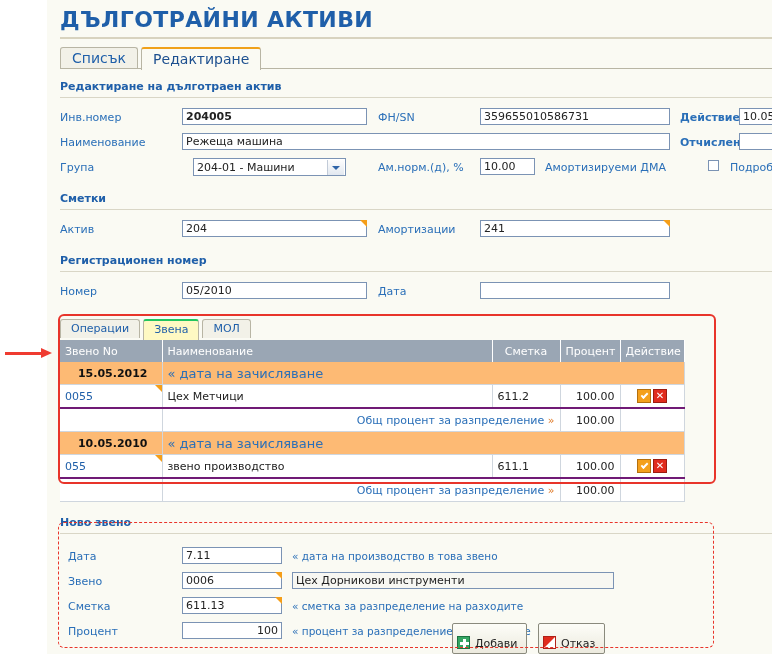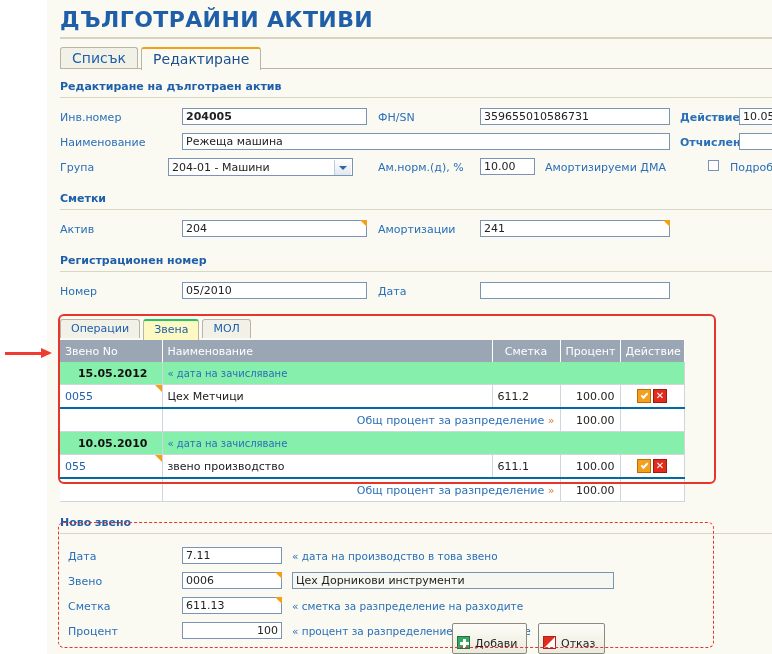--- a/index.html
+++ b/index.html
@@ -116,26 +116,26 @@
   .grid th{
     background:#9aa6b4;color:#ffffff;font-weight:normal;text-align:left;
     padding:3px 5px;border-right:1px solid #fff;height:16px;
     font-size:11px;
   }
   .grid th.c{text-align:center;}
   .grid td{
     border-right:1px solid #cfd6de;border-bottom:1px solid #cfd6de;
     padding:3px 5px;height:16px;color:#222;vertical-align:middle;
   }
-  .grid tr.grp td{background:#86efac;}
+  .grid tr.grp td{background:#fdba74;}
   .grp .date{font-weight:bold;color:#111;text-align:right;padding-right:14px;}
-  .grp .hint{color:#2a6fb8;font-size:10px;}
+  .grp .hint{color:#2a6fb8;font-size:13px;}
   .code{color:#1f5fa9;}
   .num{text-align:right;}
-  .tot td{border-top:2px solid #0369a1;background:#fff;}
+  .tot td{border-top:2px solid #701a75;background:#fff;}
   .tot .tlabel{text-align:right;color:#2a6fb8;}
   .chev{color:#e07b29;}
   .actions{text-align:center;white-space:nowrap;}
   .btn-ok,.btn-del{
     display:inline-block;width:14px;height:14px;margin:0 1px;
     vertical-align:middle;box-sizing:border-box;position:relative;
   }
   .btn-ok{background:#f4a01c;border:1px solid #b5700d;}
   .btn-ok:after{
     content:"";position:absolute;left:3px;top:3px;width:5px;height:2px;
@@ -215,21 +215,21 @@
 
     <div class="frow">
       <span class="lbl" style="left:0;">Наименование</span>
       <input class="inp" style="left: 122px; width: 488px;" value="Режеща машина">
       <span class="lbl" style="left:620px;font-weight:bold;">Отчислен</span>
       <input class="inp" style="left: 679px; width: 80px;" value="">
     </div>
 
     <div class="frow">
       <span class="lbl" style="left:0;">Група</span>
-      <div class="sel" style="left:108px;width:185px;">
+      <div class="sel" style="left:133px;width:153px;">
         <span>204-01 - Машини</span>
         <span class="arrow"></span>
       </div>
       <span class="lbl" style="left:318px;">Ам.норм.(д), %</span>
       <input class="inp" style="left: 420px; width: 55px;" value="10.00">
       <span class="lbl" style="left:485px;">Амортизируеми ДМА</span>
       <span class="cbx" style="left:648px;"></span>
       <span class="lbl" style="left:670px;">Подробно</span>
     </div>
 

